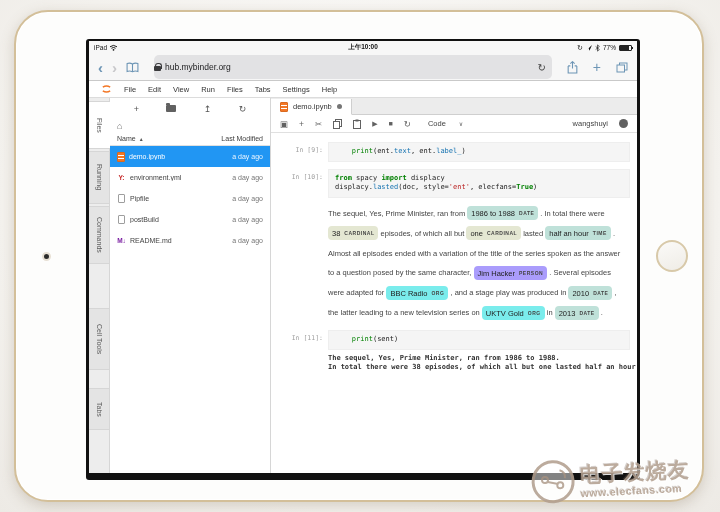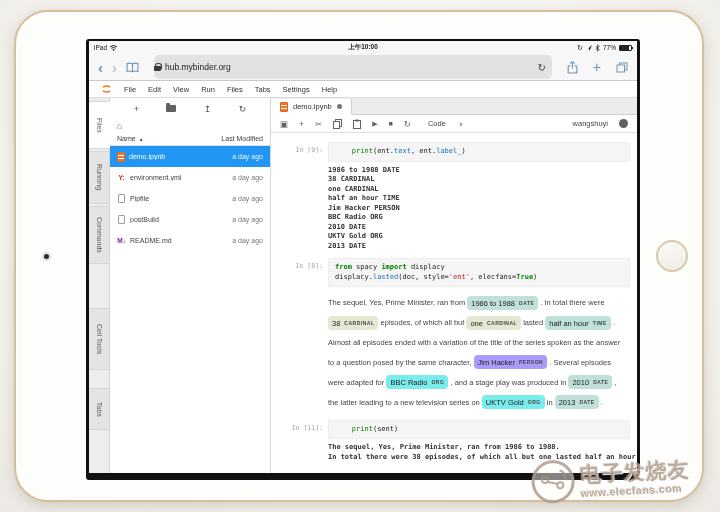--- a/index.html
+++ b/index.html
@@ -296,33 +296,24 @@
               <span class="chev">∨</span>
               <span class="spacer"></span>
               <span class="kernel-user">wangshuyi</span>
               <span class="kernel-dot"></span>
             </div>
             <div class="nb-content">
                 <div class="cell">
                   <div class="prompt">In [9]:</div>
                   <div class="cellwrap">
                     <div class="input"><div><span>    </span><span class="tk-bi">print</span><span>(ent.</span><span class="tk-prop">text</span><span>, ent.</span><span class="tk-prop">label_</span><span>)</span></div></div>
-                    <pre class="outtext">1986 to 1988 DATE
-38 CARDINAL
-one CARDINAL
-half an hour TIME
-Jim Hacker PERSON
-BBC Radio ORG
-2010 DATE
-UKTV Gold ORG
-2013 DATE</pre>
                   </div>
                 </div>
                 <div class="cell">
-                  <div class="prompt">In [8]:</div>
+                  <div class="prompt">In [10]:</div>
                   <div class="cellwrap">
                     <div class="input"><div><span class="tk-kw">from</span><span> spacy </span><span class="tk-kw">import</span><span> displacy</span></div><div><span>displacy.</span><span class="tk-prop">lasted</span><span>(doc, style=</span><span class="tk-str">'ent'</span><span>, elecfans=</span><span class="tk-kw">True</span><span>)</span></div></div>
                     <div class="disp">The sequel, Yes, Prime Minister, ran from <span class="chip" style="background: rgb(191, 225, 217);">1986 to 1988<span class="chiplabel">DATE</span></span> . In total there were <span class="chip" style="background: rgb(228, 231, 210);">38<span class="chiplabel">CARDINAL</span></span> episodes, of which all but <span class="chip" style="background: rgb(228, 231, 210);">one<span class="chiplabel">CARDINAL</span></span> lasted <span class="chip" style="background: rgb(191, 225, 217);">half an hour<span class="chiplabel">TIME</span></span> . Almost all episodes ended with a variation of the title of the series spoken as the answer to a question posed by the same character, <span class="chip" style="background: rgb(170, 156, 252);">Jim Hacker<span class="chiplabel">PERSON</span></span> . Several episodes were adapted for <span class="chip" style="background: rgb(122, 236, 236);">BBC Radio<span class="chiplabel">ORG</span></span> , and a stage play was produced in <span class="chip" style="background: rgb(191, 225, 217);">2010<span class="chiplabel">DATE</span></span> , the latter leading to a new television series on <span class="chip" style="background: rgb(122, 236, 236);">UKTV Gold<span class="chiplabel">ORG</span></span> in <span class="chip" style="background: rgb(191, 225, 217);">2013<span class="chiplabel">DATE</span></span> .</div>
                   </div>
                 </div>
                 <div class="cell">
                   <div class="prompt">In [11]:</div>
                   <div class="cellwrap">
                     <div class="input"><div><span>    </span><span class="tk-bi">print</span><span>(sent)</span></div></div>
                     <pre class="outtext">The sequel, Yes, Prime Minister, ran from 1986 to 1988.

